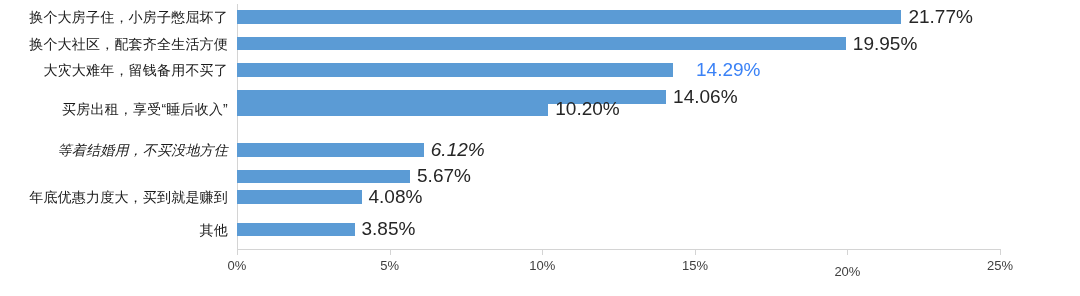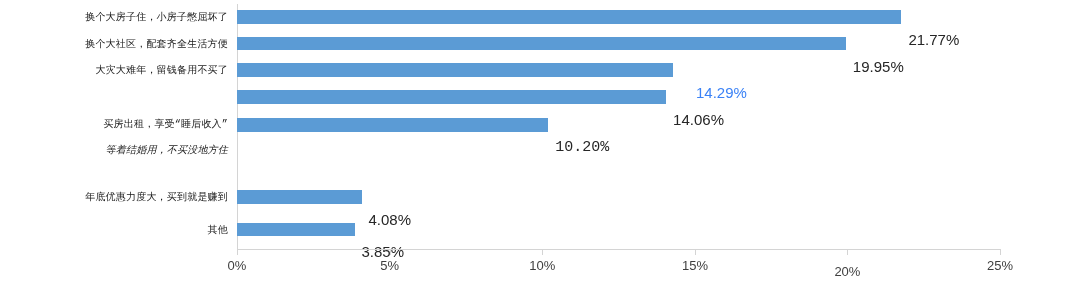--- a/index.html
+++ b/index.html
@@ -38,21 +38,21 @@
     height: 26.55px;
     display: flex;
     align-items: center;
   }
 
   .cat-label {
     position: absolute;
     left: 0;
     width: 228px;
     text-align: right;
-    font-size: 10px;
+    font-size: 14px;
     line-height: 16px;
     color: #1a1a1a;
     letter-spacing: 0.2px;
     white-space: nowrap;
   }
 
   .bar-track {
     position: absolute;
     left: 237px;
     top: 0;
@@ -64,25 +64,24 @@
     position: absolute;
     left: 0;
     top: 6.3px;
     height: 13.6px;
     background: #5B9BD5;
   }
 
   .bar-value {
     position: absolute;
     top: 4px;
-    font-size: 15px;
+    font-size: 19px;
     line-height: 17px;
     color: #262626;
     white-space: nowrap;
-    margin-top: 23px;
   }
 
   
   .axis-y-line {
     position: absolute;
     left: 237px;
     top: 4px;
     width: 1px;
     height: 245px;
     background: #d4d4d4;
@@ -144,31 +143,39 @@
           <div class="bar" title="大灾大难年，留钱备用不买了 14.29%" style="width: 436.131px; background: rgb(91, 155, 213);"></div>
           <div class="bar-value" style="left: 459px; color: #3b82f6; text-align: center;">14.29%</div>
         </div>
       </div>
       <div class="row" style="top: 83.65px;">
         <div class="bar-track">
           <div class="bar" title="房价肯定会降，等等看再买 14.06%" style="width: 429.111px; background: rgb(91, 155, 213);"></div>
           <div class="bar-value" style="left: 436.111px; color: rgb(38, 38, 38);">14.06%</div>
         </div>
       </div>
-      <div class="row" style="top: 112px; font-family: Liberation Mono, monospace;">
+      <div class="row" style="top: 96px;">
         <div class="cat-label">买房出租，享受“睡后收入”</div>
         <div class="bar-track">
           <div class="bar" title="买房出租，享受“睡后收入” 10.20%" style="width: 311.304px; background: rgb(91, 155, 213);"></div>
           <div class="bar-value" style="left: 318.304px; color: rgb(38, 38, 38);">10.20%</div>
         </div>
       </div>
       <div class="row" style="top: 136.75px; font-style: italic;">
         <div class="cat-label">等着结婚用，不买没地方住</div>
+        <div class="bar-track">
+          <div class="bar" title="等着结婚用，不买没地方住 6.12%" style="width: 186.782px; background: rgb(91, 155, 213);"></div>
+          <div class="bar-value" style="left: 193.782px; color: rgb(38, 38, 38);">6.12%</div>
+        </div>
       </div>
       <div class="row" style="top: 163.3px;">
+        <div class="bar-track">
+          <div class="bar" title="必须进城买房，农村条件太差了 5.67%" style="width: 173.048px; background: rgb(91, 155, 213);"></div>
+          <div class="bar-value" style="left: 180.048px; color: rgb(38, 38, 38);">5.67%</div>
+        </div>
       </div>
       <div class="row" style="top: 184px;">
         <div class="cat-label">年底优惠力度大，买到就是赚到</div>
         <div class="bar-track">
           <div class="bar" title="年底优惠力度大，买到就是赚到 4.08%" style="width: 124.522px; background: rgb(91, 155, 213);"></div>
           <div class="bar-value" style="left: 131.522px; color: rgb(38, 38, 38);">4.08%</div>
         </div>
       </div>
       <div class="row" style="top: 216.4px;">
         <div class="cat-label">其他</div>

